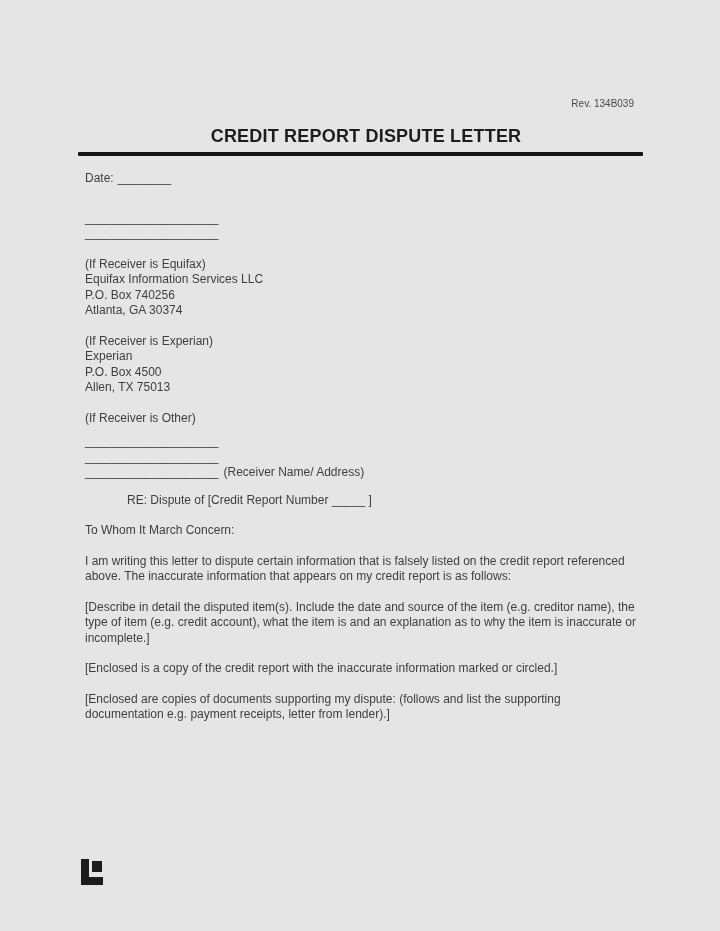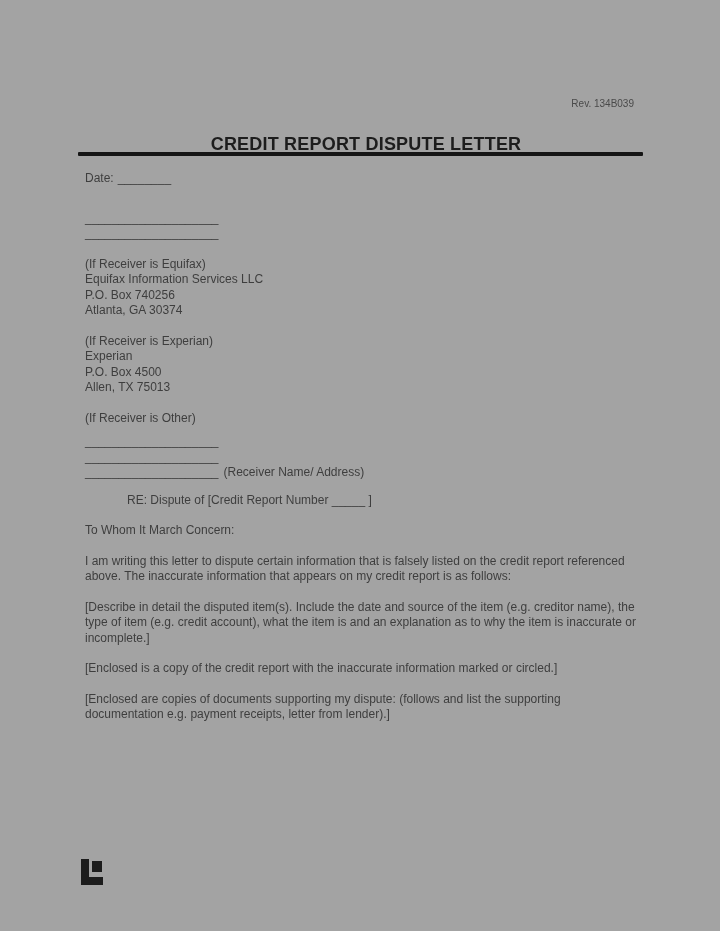--- a/index.html
+++ b/index.html
@@ -1,34 +1,34 @@
 <!DOCTYPE html>
 <html><head>
 <meta charset="utf-8">
 <style>
   html,body{margin:0;padding:0;background:#ffffff;}
   .page{
     position:relative;
     width:720px;height:931px;
-    background:#a3a3a3;
+    background:#e5e5e5;
     font-family:"Liberation Sans", sans-serif;
     font-size:12px;
     color:#3e3e3e;
     overflow:hidden;
   }
   .rev{
     position:absolute;top:98px;right:86px;
     font-size:10px;color:#4a4a4a;
   }
   .title{
     position:absolute;top:126px;left:12px;right:0;
     text-align:center;
     font-size:18px;font-weight:bold;
     color:#1d1d1d;letter-spacing:0.2px;
-    margin:8px;
+    margin:0;
   }
   .rule{
     position:absolute;top:152px;left:78px;width:565px;height:4px;
     background:#151515;border-radius:1px;
   }
   .body-copy{
     position:absolute;top:171px;left:85px;width:566px;
     line-height:15.5px;
   }
   .block{margin:0 0 15px 0;}

